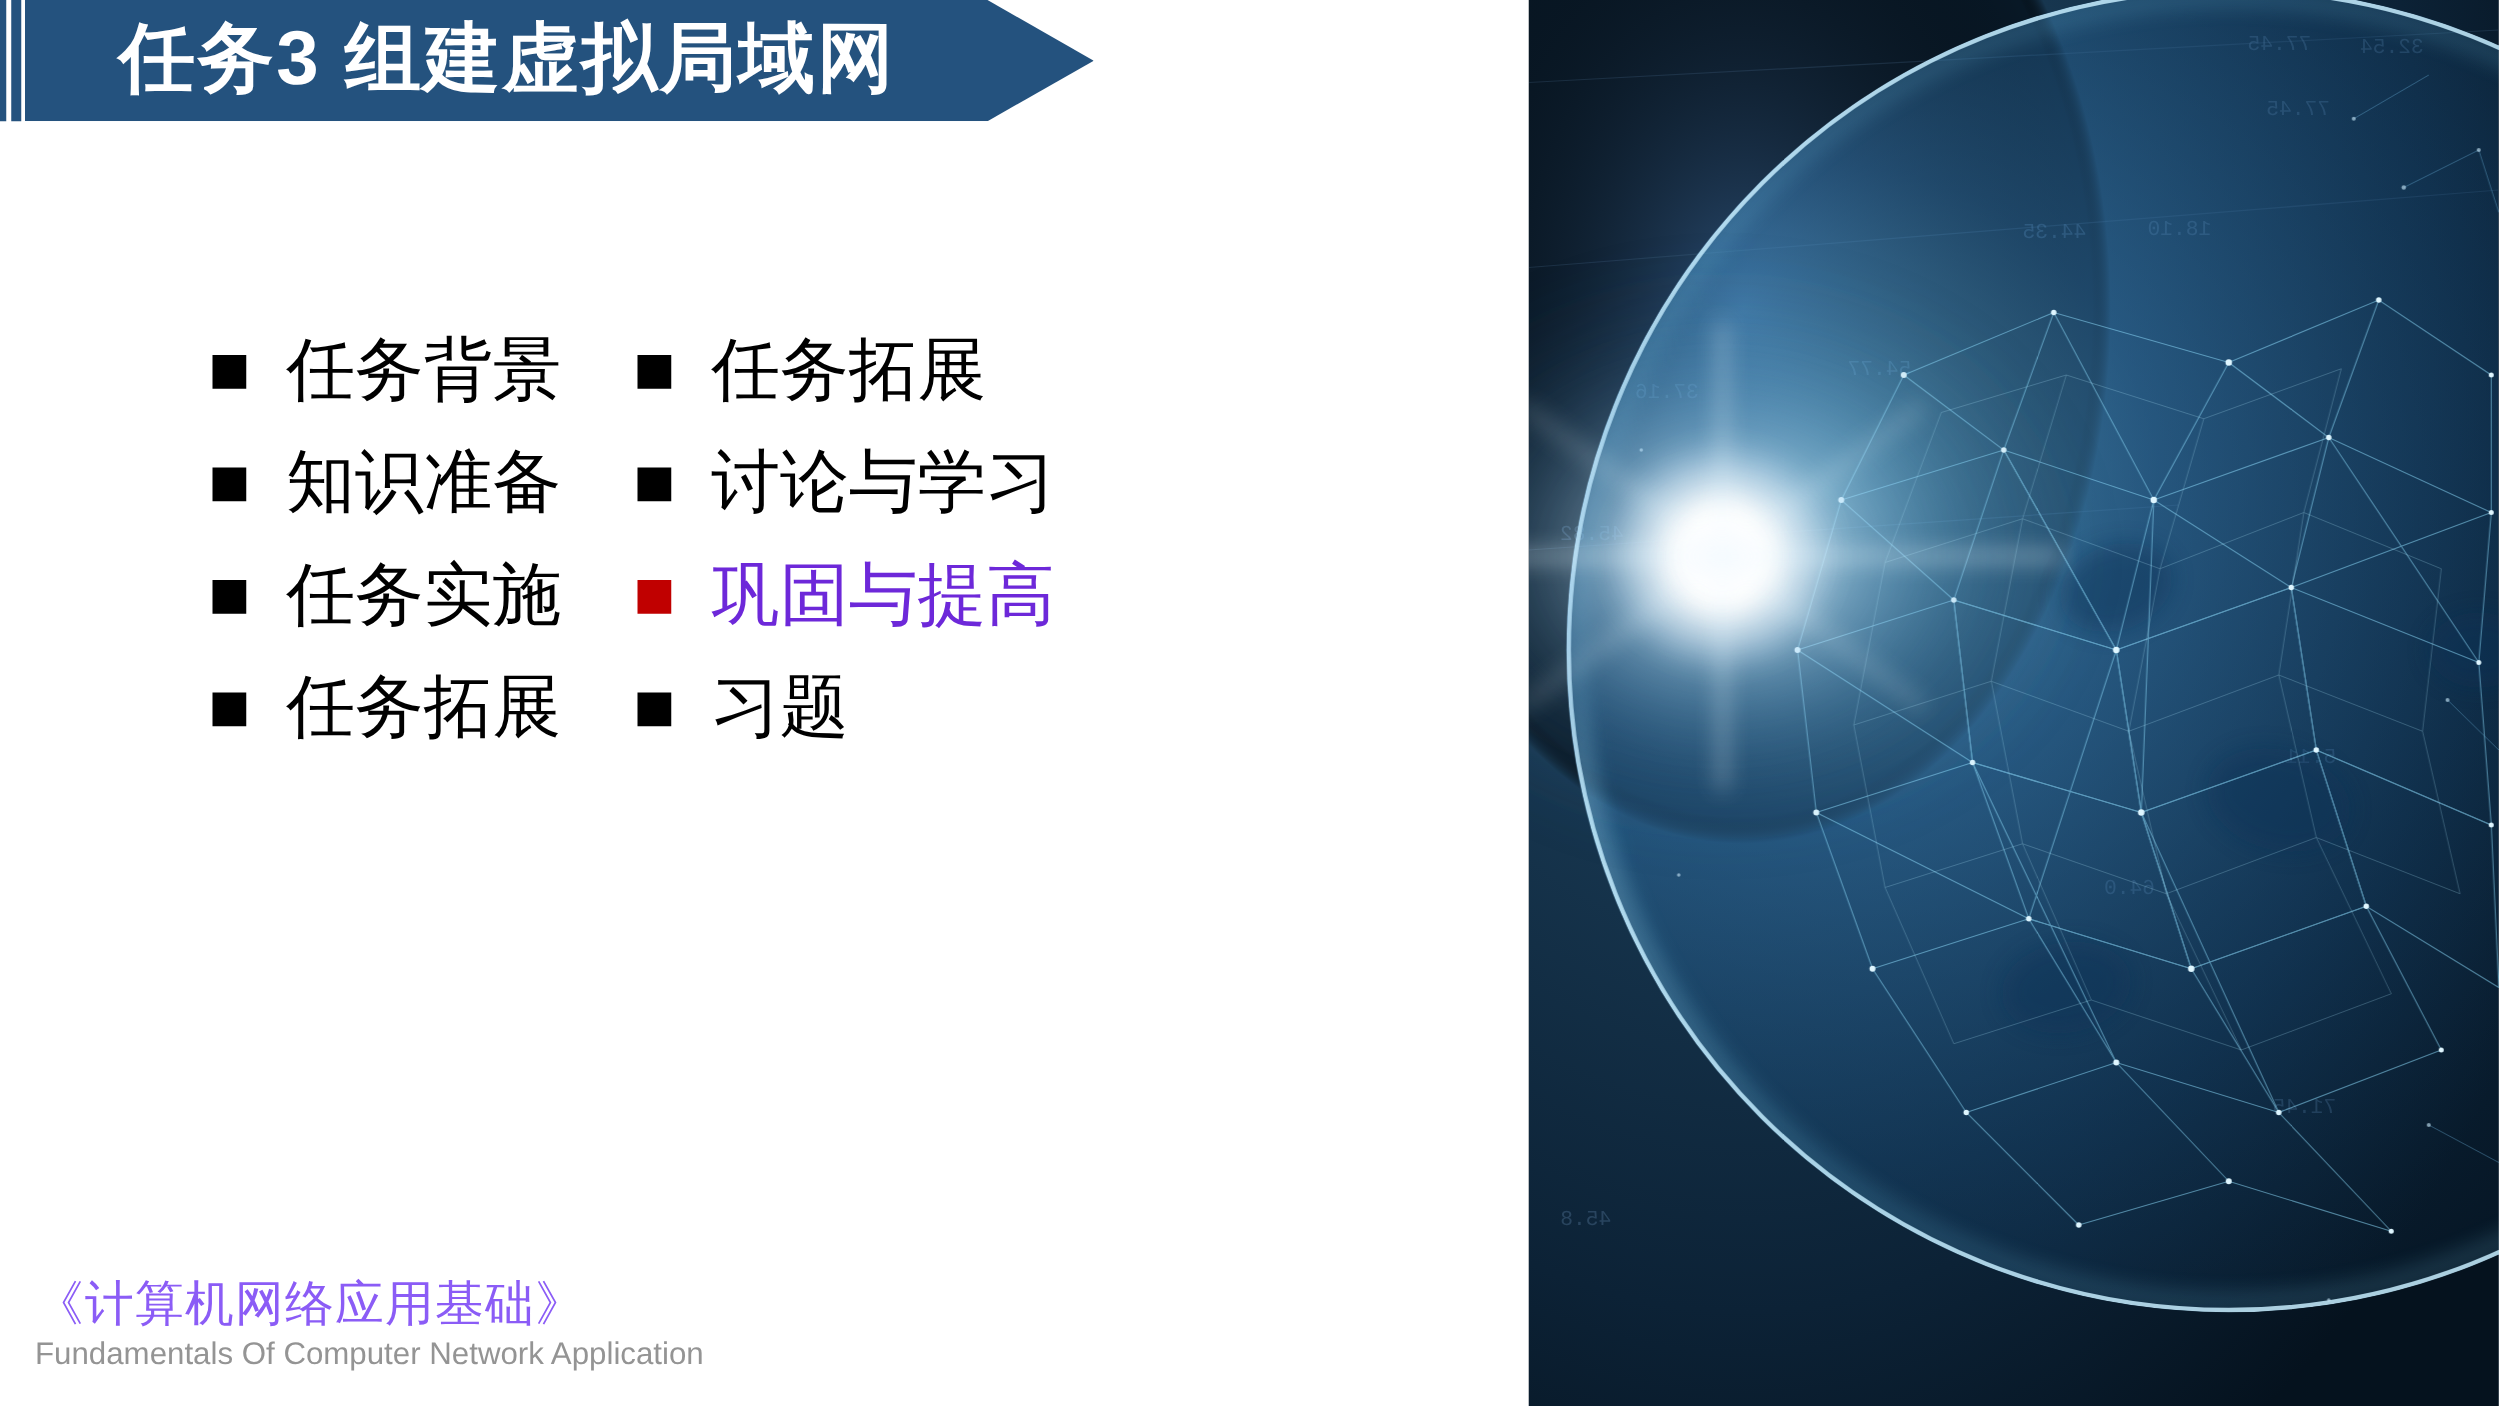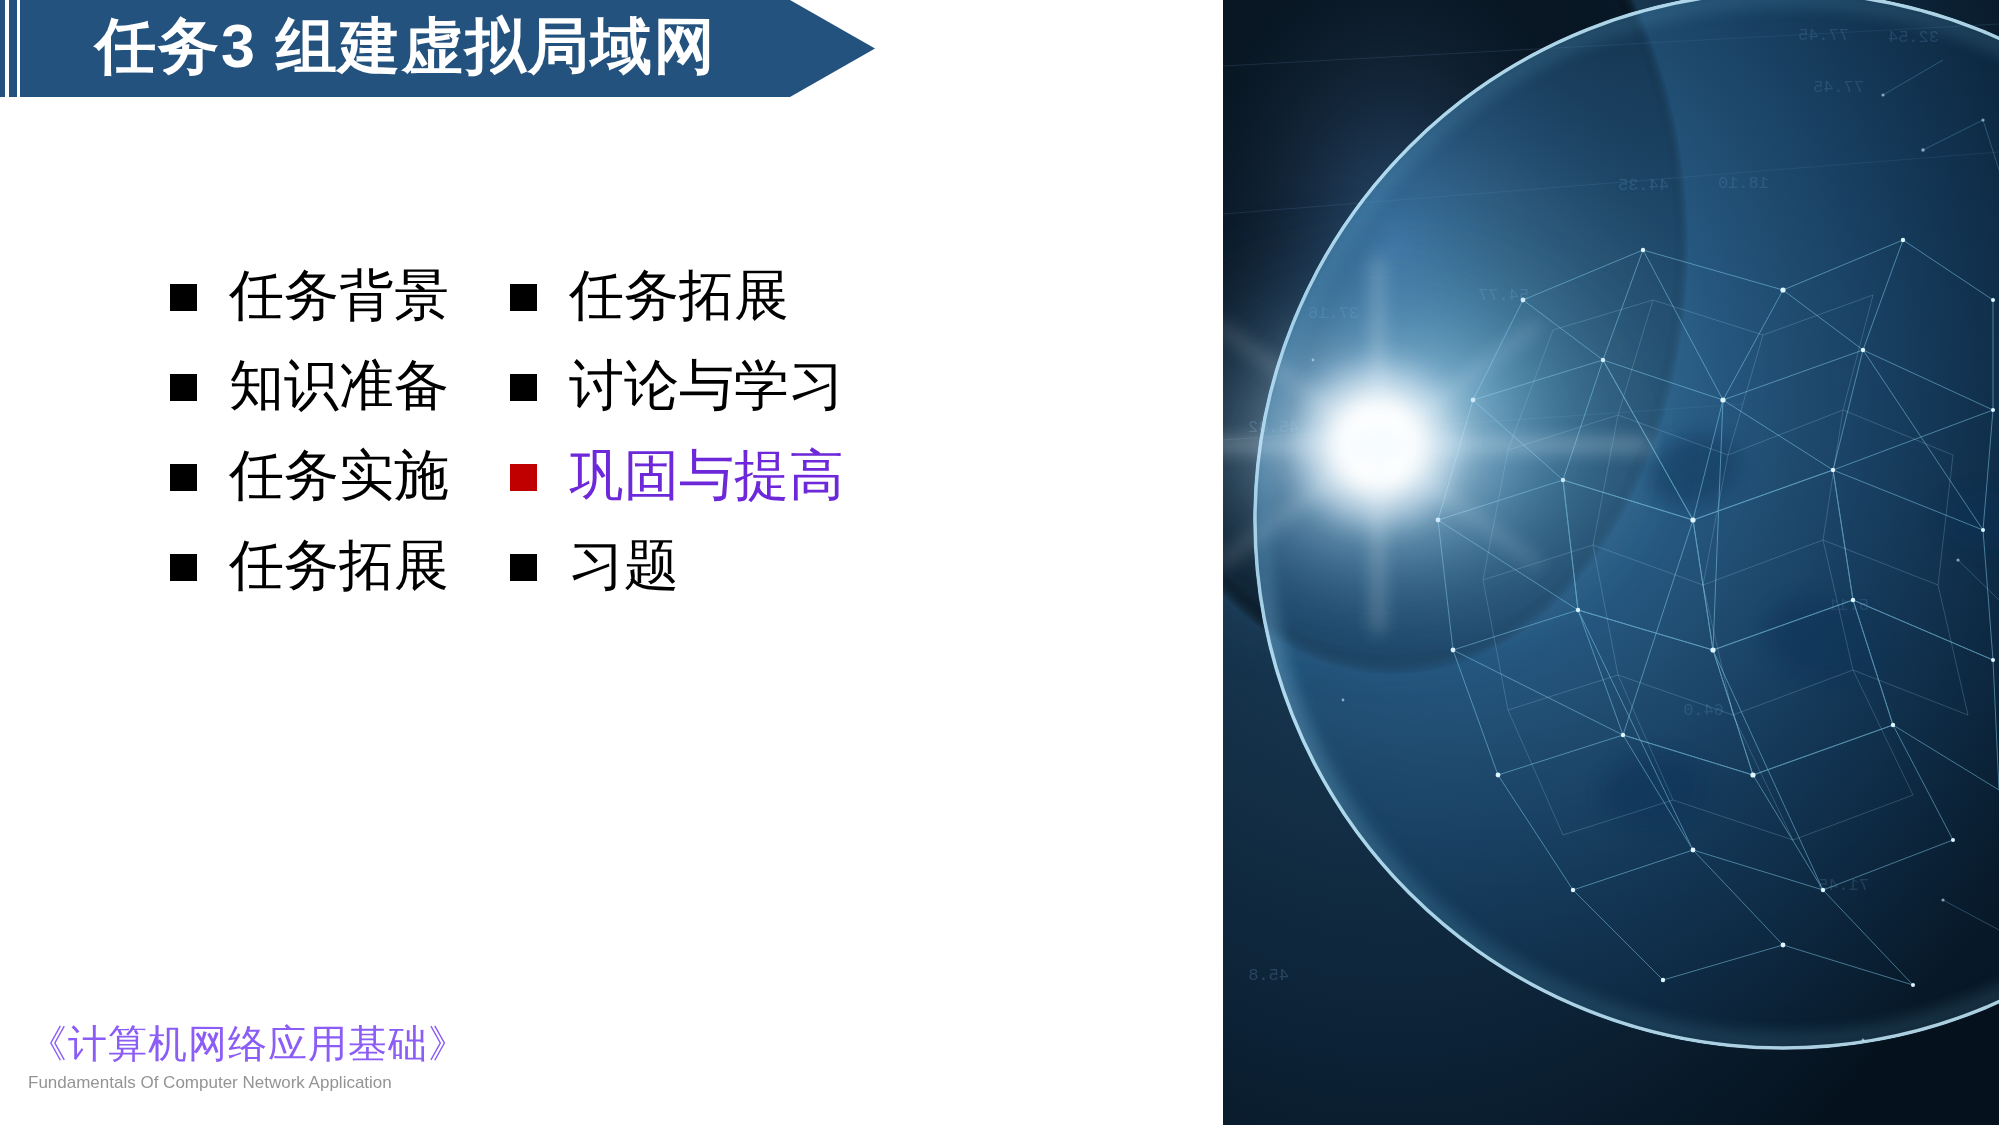--- a/index.html
+++ b/index.html
@@ -109,21 +109,21 @@
   }
   #footer-title-cn {
     font-size: 39px;
     font-weight: normal;
     color: #8b5cf6;
     letter-spacing: 1px;
     line-height: 42px;
     white-space: nowrap;
   }
   #footer-title-en {
-    font-size: 17px;
+    font-size: 25px;
     font-weight: normal;
     color: #949494;
     line-height: 36px;
     white-space: nowrap;
   }
 
   
   #globe-panel {
     position: absolute;
     left: 1223px;

